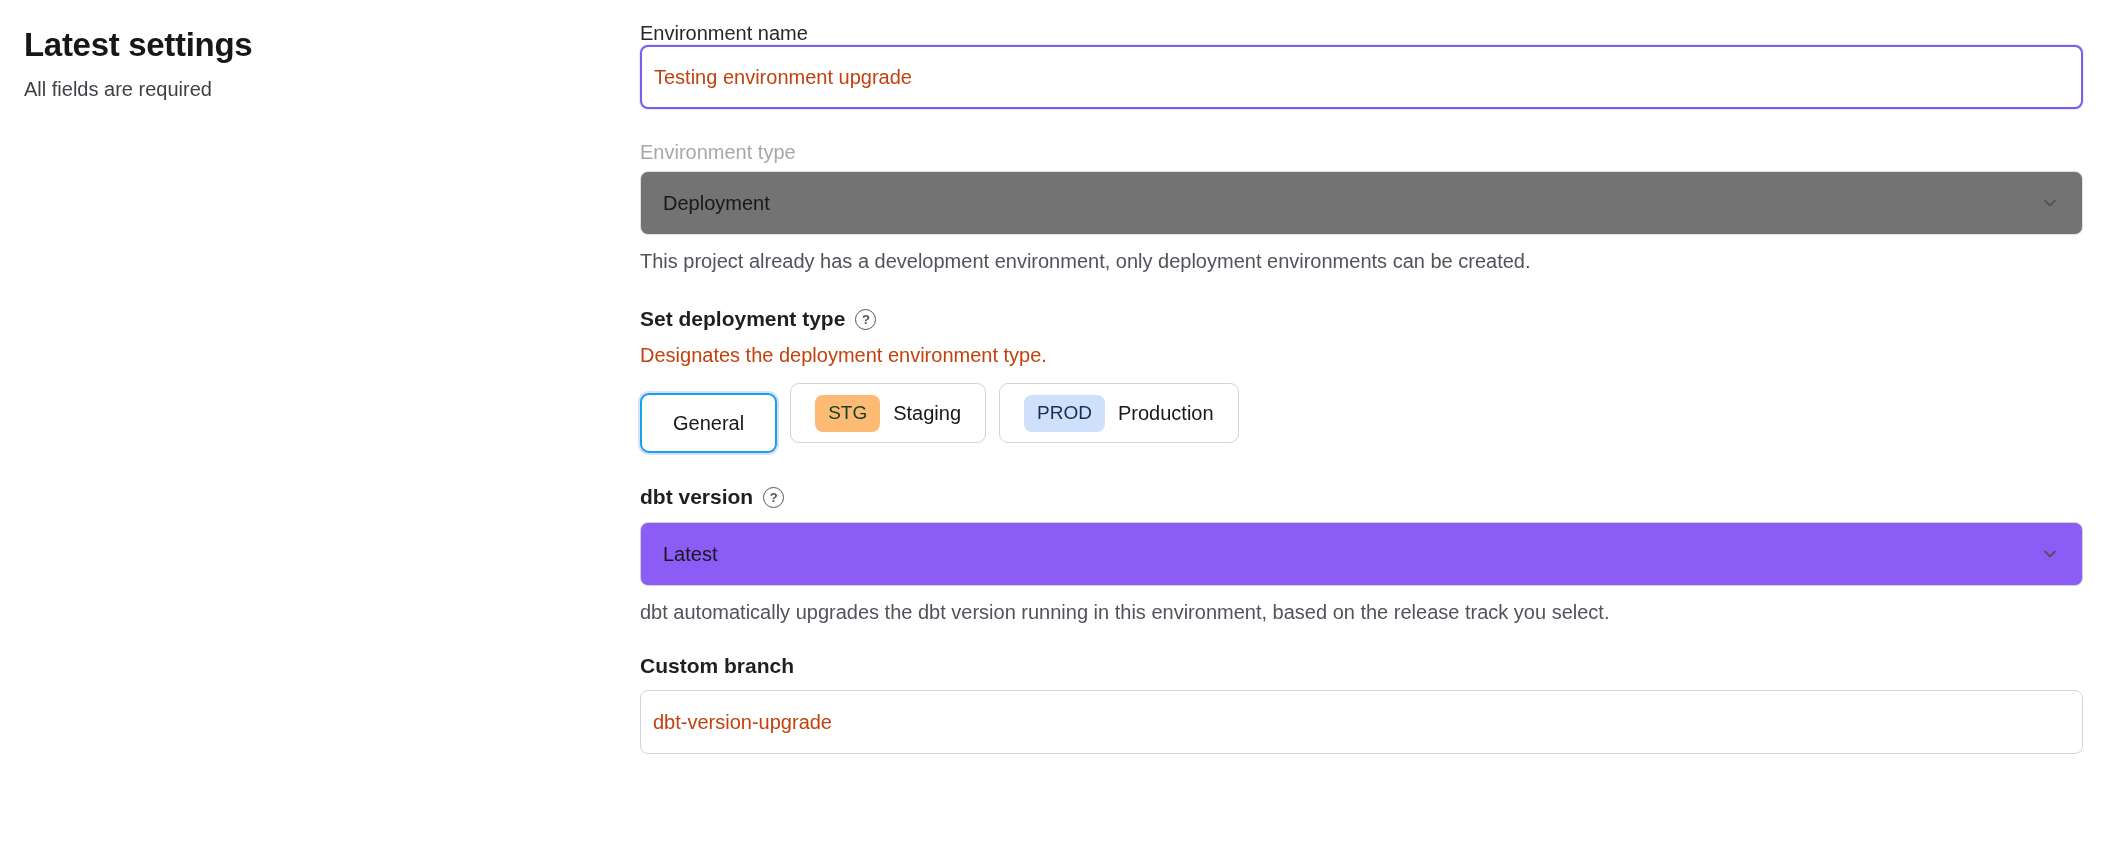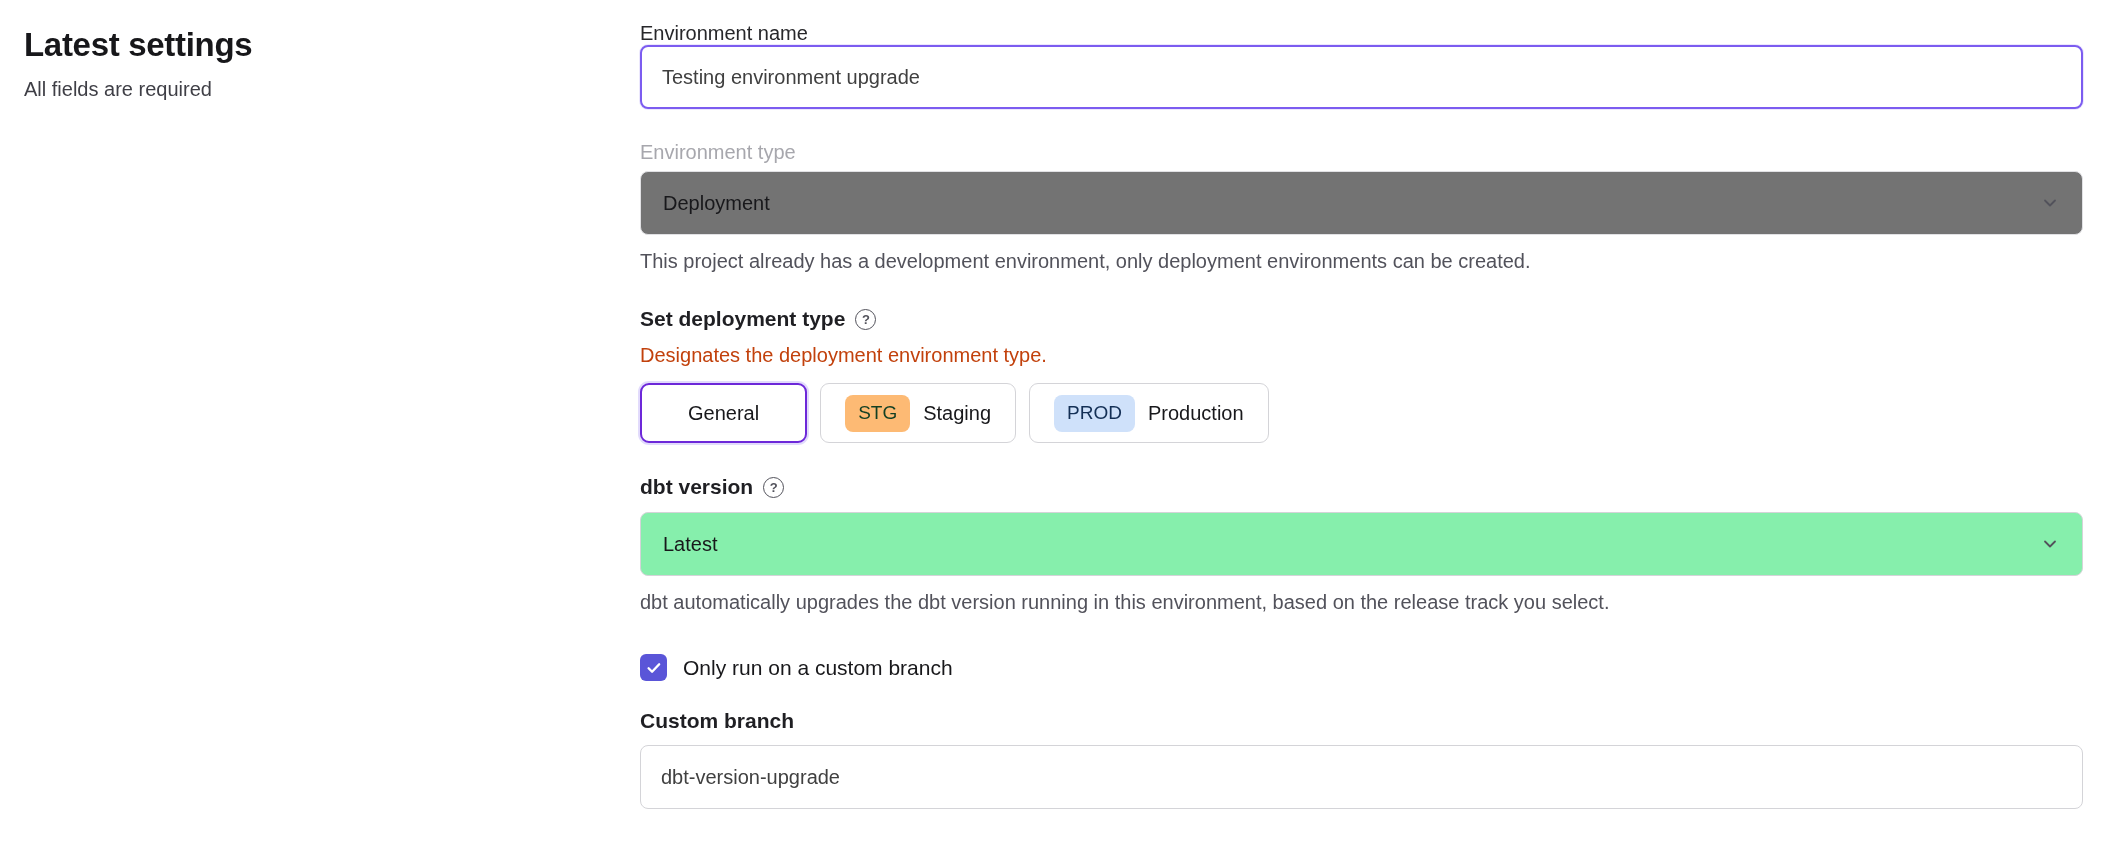--- a/index.html
+++ b/index.html
@@ -37,44 +37,44 @@
     color: #27272a;
     margin-bottom: 0;
   }
   .label.strong { font-weight: 700; font-size: 21px; color: #1f1f23; margin-bottom: 0; }
   .label.disabled { color: #a7a7ad; margin-bottom: 7px; }
   .text-input {
     width: 100%;
     height: 64px;
     border: 1px solid #d4d4d8;
     border-radius: 8px;
-    padding: 0 20px;
+    padding: 0 12px;
     font-size: 20px;
     font-family: "Liberation Sans", sans-serif;
-    color: #404040;
+    color: #c2410c;
     background: #ffffff;
     outline: none;
   }
   .text-input.focused {
     border: 2px solid #7c5cf0;
     box-shadow: 0 0 0 1px rgba(124, 92, 240, 0.15);
   }
   .select {
     width: 100%;
     height: 64px;
     border-radius: 8px;
     padding: 0 22px;
     display: flex;
     align-items: center;
     justify-content: space-between;
     font-size: 20px;
     cursor: pointer;
   }
   .select.muted { background: #737373; border: 1px solid #e1e1e4; }
-  .select.plain { background: #86efac; border: 1px solid #d4d4d8; }
+  .select.plain { background: #8b5cf6; border: 1px solid #d4d4d8; }
   .select .value { color: #18181b; }
   .chevron { display: inline-flex; align-items: center; }
   .helper {
     font-size: 20px;
     color: #52525b;
     margin-top: 13px;
     line-height: 1.35;
   }
   .mt-field { margin-top: 32px; }
   .section { margin-top: 32px; }
@@ -103,23 +103,24 @@
     padding: 0 24px;
     background: #ffffff;
     border: 1px solid #d4d4d8;
     border-radius: 9px;
     font-size: 20px;
     font-family: "Liberation Sans", sans-serif;
     color: #18181b;
     cursor: pointer;
   }
   .option.selected {
-    border: 2px solid #6d28d9;
+    border: 2px solid #0ea5e9;
     box-shadow: 0 0 0 2px rgba(124, 92, 240, 0.22);
-    padding: 0 46px;
+    padding: 0 31px;
+    margin-top: 10px;
   }
   .badge {
     display: inline-flex;
     align-items: center;
     height: 37px;
     padding: 0 13px;
     border-radius: 8px;
     font-size: 19px;
     font-weight: 500;
   }
@@ -204,28 +205,20 @@
         <span class="value">Latest</span>
         <span class="chevron">
           <svg width="20" height="20" viewBox="0 0 20 20">
               <path d="M5 7.5l5 5 5-5" fill="none" stroke="#52525b" stroke-width="1.8" stroke-linecap="round" stroke-linejoin="round"></path>
             </svg>
         </span>
       </div>
       <p class="helper">dbt automatically upgrades the dbt version running in this environment, based on the release track you select.</p>
     </div>
 
-    <div class="checkbox-row">
-      <span class="checkbox checked">
-        <svg width="18" height="18" viewBox="0 0 16 16">
-            <path d="M3.2 8.2l3.1 3.1 6.3-6.6" fill="none" stroke="#ffffff" stroke-width="2.1" stroke-linecap="round" stroke-linejoin="round"></path>
-          </svg>
-      </span>
-      <span class="checkbox-label">Only run on a custom branch</span>
-    </div>
 
     <div class="field">
       <label class="label strong branch-label" style="display:block; margin-bottom:12px;">Custom branch</label>
       <input type="text" class="text-input" value="dbt-version-upgrade" style="">
     </div>
 
   </main>
 </div>
 
 </body></html>

